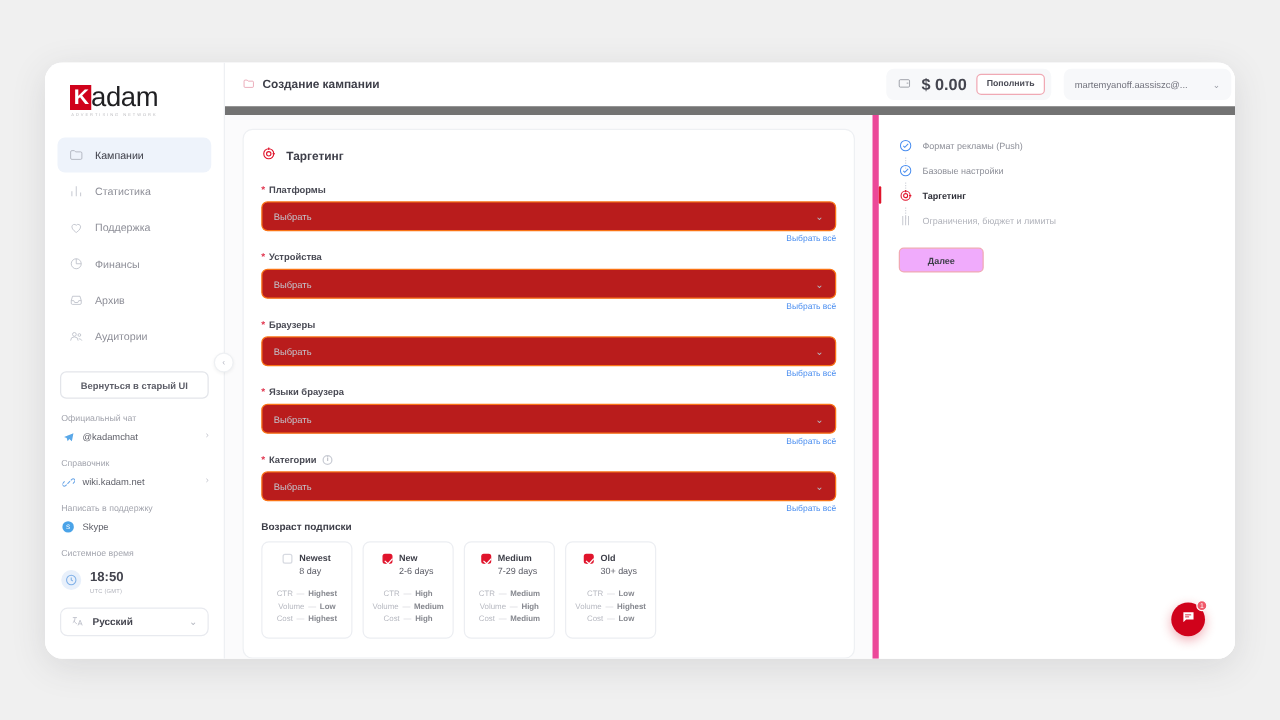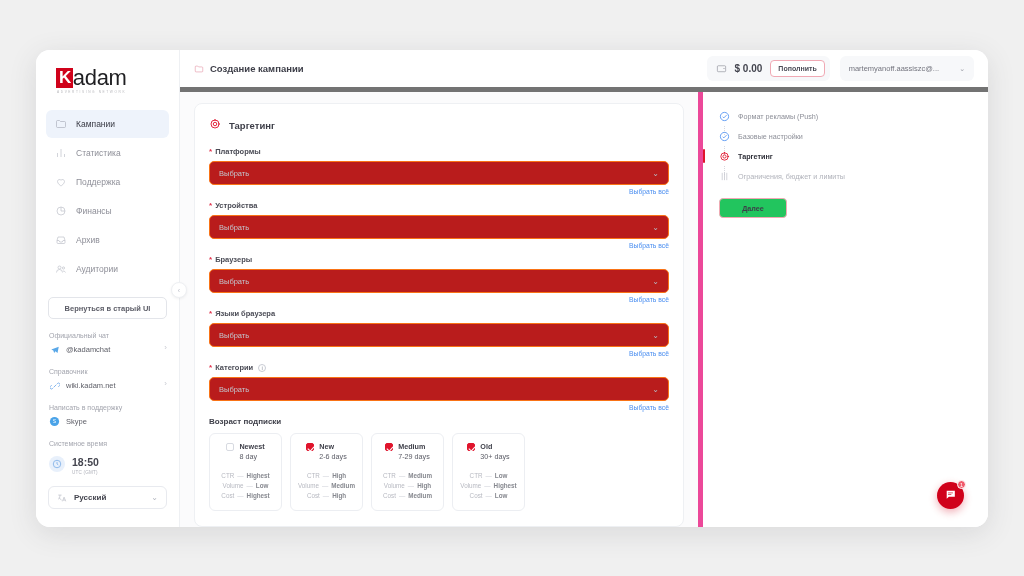--- a/index.html
+++ b/index.html
@@ -109,35 +109,35 @@
     box-shadow: 0 1px 3px rgba(0,0,0,0.06);
     display: flex; align-items: center; justify-content: center;
     font-size: 7px; color: #b9bcc6; cursor: pointer; z-index: 5;
   }
 
   
   .main-col { flex: 1; display: flex; flex-direction: column; min-width: 0; }
   .topbar {
     height: 42px; flex: 0 0 42px;
     display: flex; align-items: center;
-    padding: 0 14px 0 14px;
-    border-bottom: 5px solid #737373;
+    padding: 0 3px 0 14px;
+    border-bottom: 7px solid #737373;
     background: #fff;
   }
   .breadcrumb { display: flex; align-items: center; gap: 6px; flex: 1; }
   .breadcrumb .bc-ico svg { width: 10px; height: 10px; stroke: #e2879a; fill: none; stroke-width: 1.3; }
   .bc-text { font-size: 9.5px; font-weight: bold; color: #3d3e48; }
 
   .topbar-right { display: flex; align-items: center; gap: 10px; }
   .balance-box {
     height: 25px; background: #f7f8fa; border-radius: 6px;
     display: flex; align-items: center; gap: 8px; padding: 0 5px 0 9px;
   }
   .wallet-ico svg { width: 11px; height: 11px; stroke: #7b7d88; fill:none; stroke-width: 1.2; }
-  .balance-amt { font-size: 10px; font-weight: bold; color: #44454f; }
+  .balance-amt { font-size: 13px; font-weight: bold; color: #44454f; }
   .topup-btn {
     height: 17px; padding: 0 7px;
     border: 1px solid #f0a9b4; border-radius: 4px;
     background: #fff; color: #4a4b55;
     font-size: 7px; font-weight: bold;
     display: flex; align-items: center; cursor: pointer;
   }
   .user-box {
     height: 25px; background: #f7f8fa; border-radius: 6px;
     display: flex; align-items: center; gap: 20px; padding: 0 9px;
@@ -240,21 +240,21 @@
     position: absolute; left: 5px; top: 20px; height: 9px;
     border-left: 1px dotted #d6d8de;
   }
   .current-bar {
     position: absolute; left: -16px; top: 3px;
     width: 2px; height: 14px; background: #e0142c; border-radius: 1px;
   }
   .next-btn {
     margin-top: 12px; width: 68px; height: 20px;
     border: 1px solid #f0a9b4; border-radius: 4px;
-    background: #22c55e; color: #3d3e48;
+    background: #f0abfc; color: #3d3e48;
     font-size: 7.2px; font-weight: bold;
     display: flex; align-items: center; justify-content: center;
     cursor: pointer;
   }
 
   
   .chat-fab {
     position: absolute; right: 24px; bottom: 18px;
     width: 27px; height: 27px; border-radius: 50%;
     background: #d0021b;

